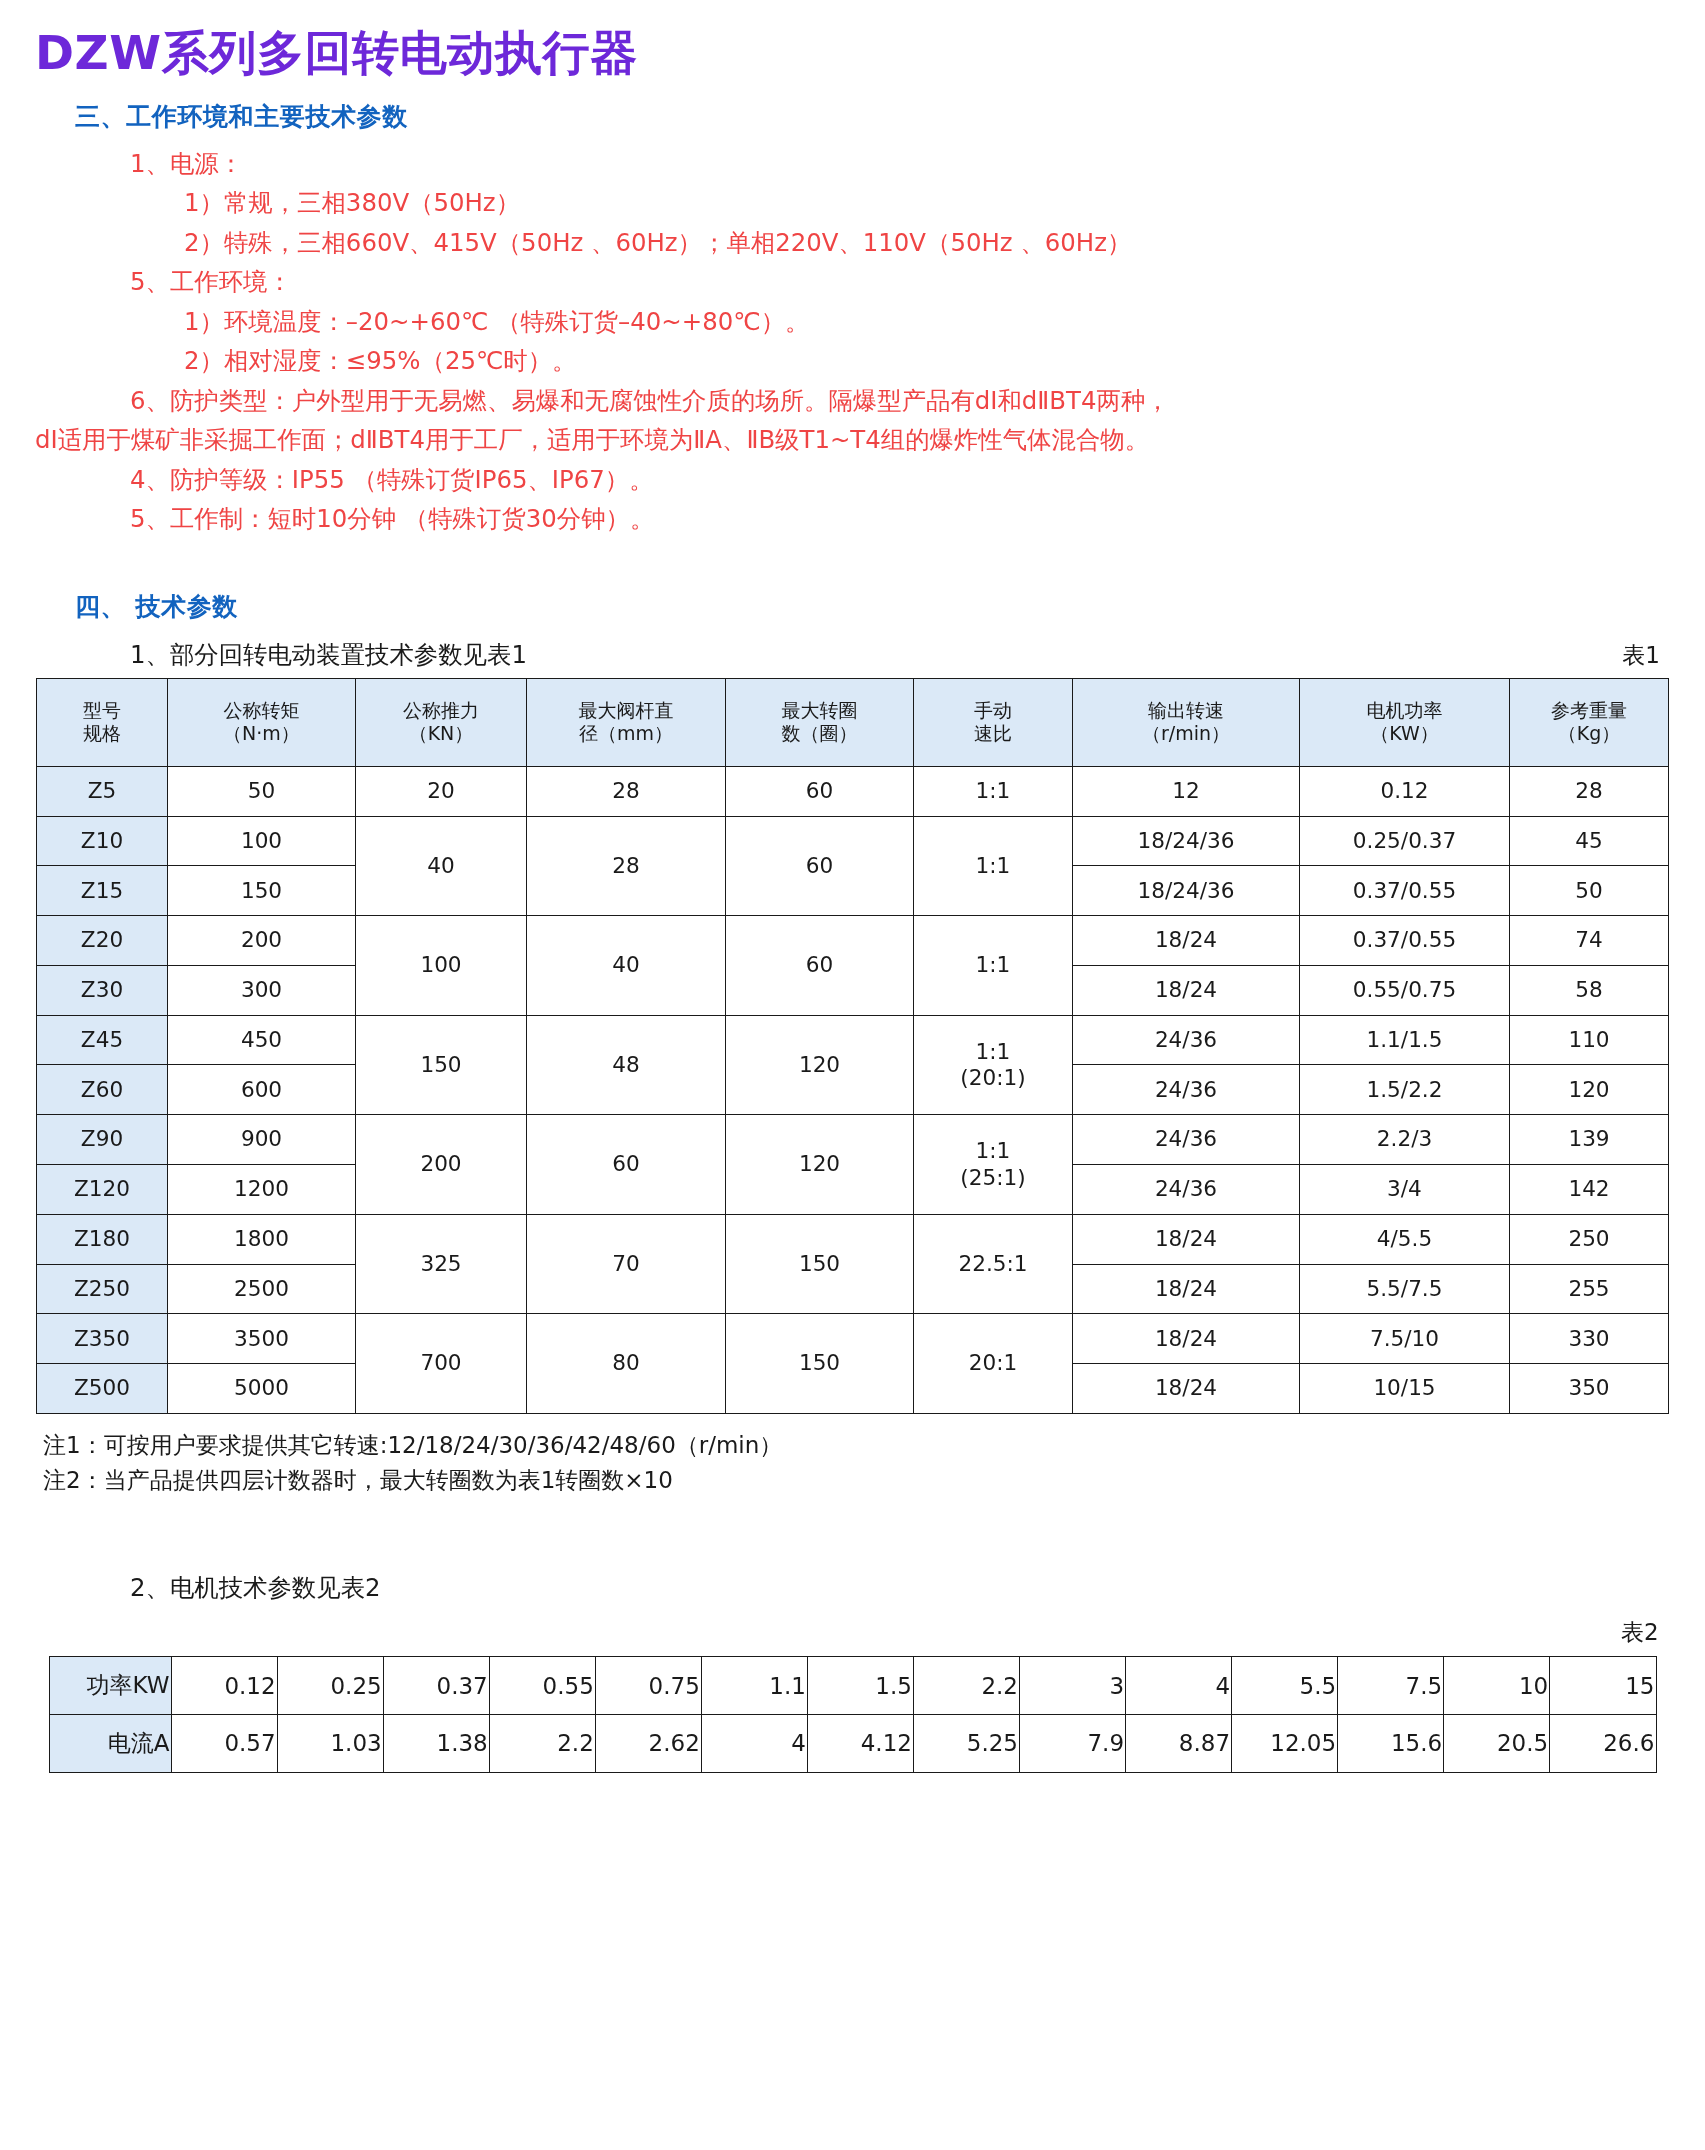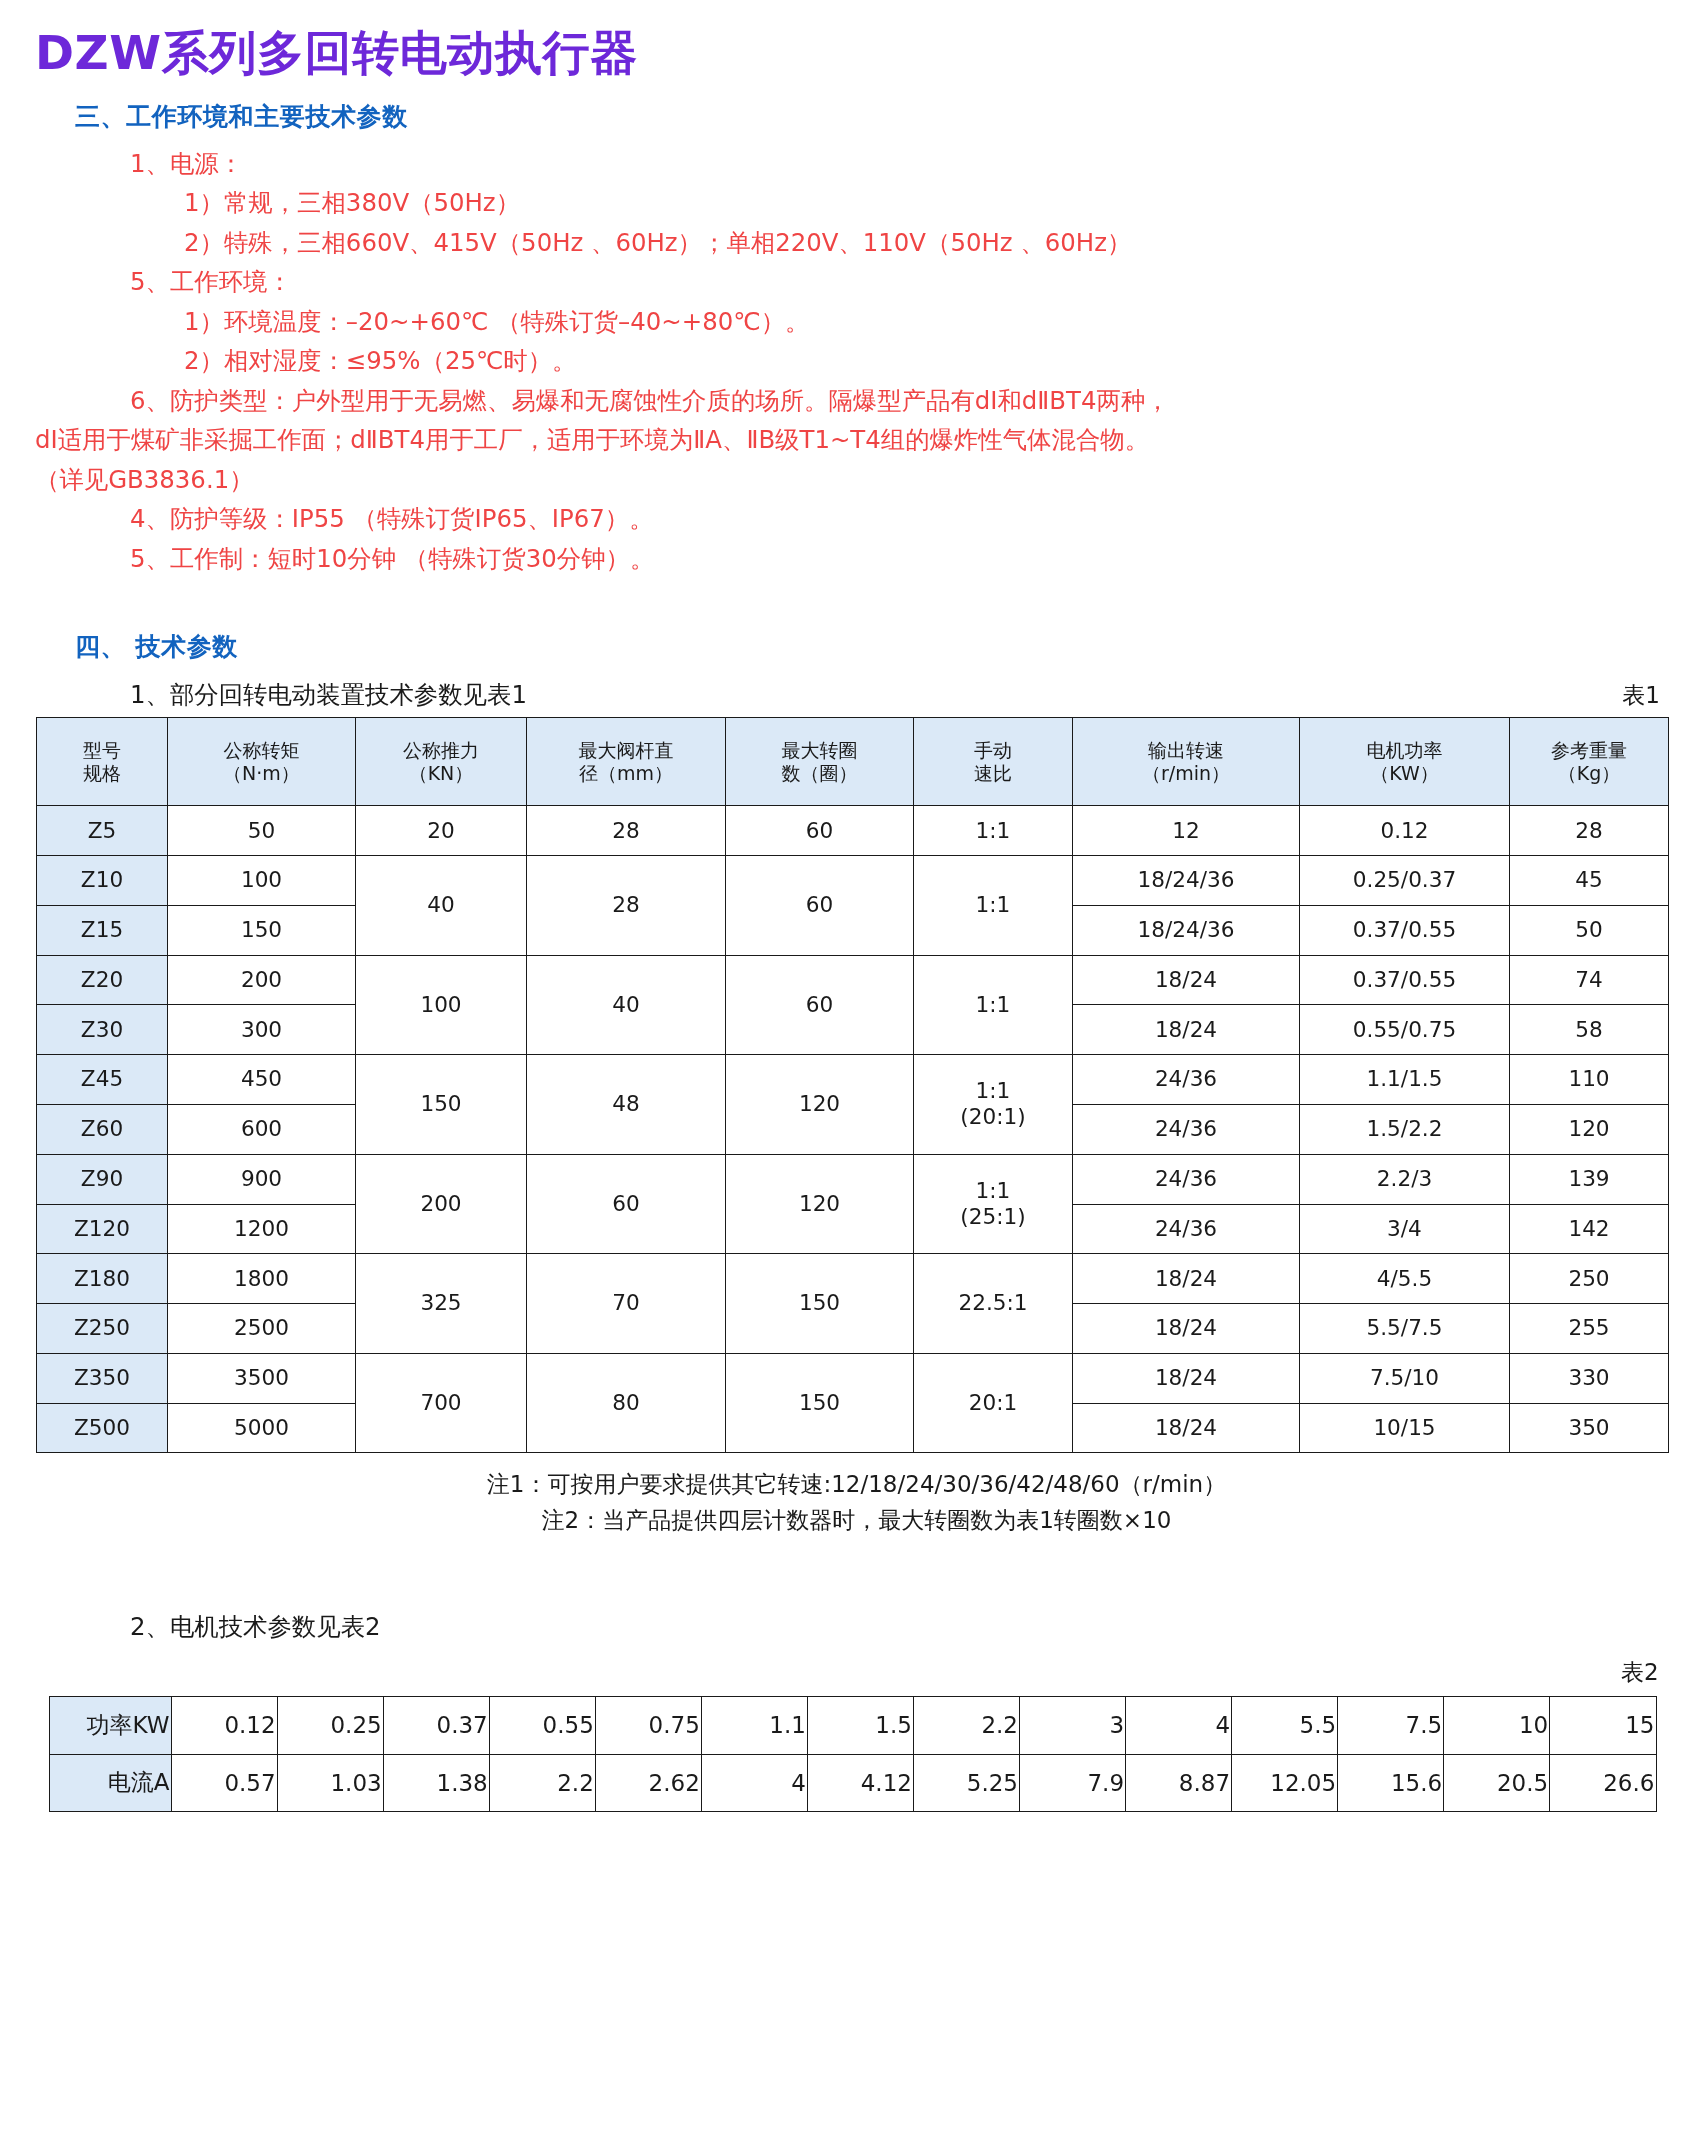--- a/index.html
+++ b/index.html
@@ -83,21 +83,20 @@
     padding: 4.5px 2.3px;
   }
   table.spec tbody td {
     height: 42px;
   }
   td.modelcell {
     background: #dbe9f7;
   }
   .notes {
     margin: 13.6px 0 0 0;
-    text-align: center;
   }
   .note {
     font-size: 23px;
     line-height: 1.55;
     margin-left: 8px;
   }
   .sub-caption {
     font-size: 24.4px;
     margin: 73px 0 0 95px;
   }
@@ -136,21 +135,20 @@
   <div class="section-head">三、工作环境和主要技术参数</div>
 
   <div class="para lvl1">1、电源：</div>
   <div class="para lvl2">1）常规，三相380V（50Hz）</div>
   <div class="para lvl2">2）特殊，三相660V、415V（50Hz 、60Hz）；单相220V、110V（50Hz 、60Hz）</div>
   <div class="para lvl1">5、工作环境：</div>
   <div class="para lvl2">1）环境温度：–20~+60℃ （特殊订货–40~+80℃）。</div>
   <div class="para lvl2">2）相对湿度：≤95%（25℃时）。</div>
   <div class="para flow">6、防护类型：户外型用于无易燃、易爆和无腐蚀性介质的场所。隔爆型产品有dⅠ和dⅡBT4两种，</div>
   <div class="para flow-cont">dⅠ适用于煤矿非采掘工作面；dⅡBT4用于工厂，适用于环境为ⅡA、ⅡB级T1~T4组的爆炸性气体混合物。</div>
-  <div class="para flow-cont">（详见GB3836.1）</div>
   <div class="para lvl1">4、防护等级：IP55 （特殊订货IP65、IP67）。</div>
   <div class="para lvl1">5、工作制：短时10分钟 （特殊订货30分钟）。</div>
 
   <div class="section-head second">四、 技术参数</div>
 
   <div class="table-caption-row">
     <div class="left">1、部分回转电动装置技术参数见表1</div>
     <div class="right">表1</div>
   </div>
 

